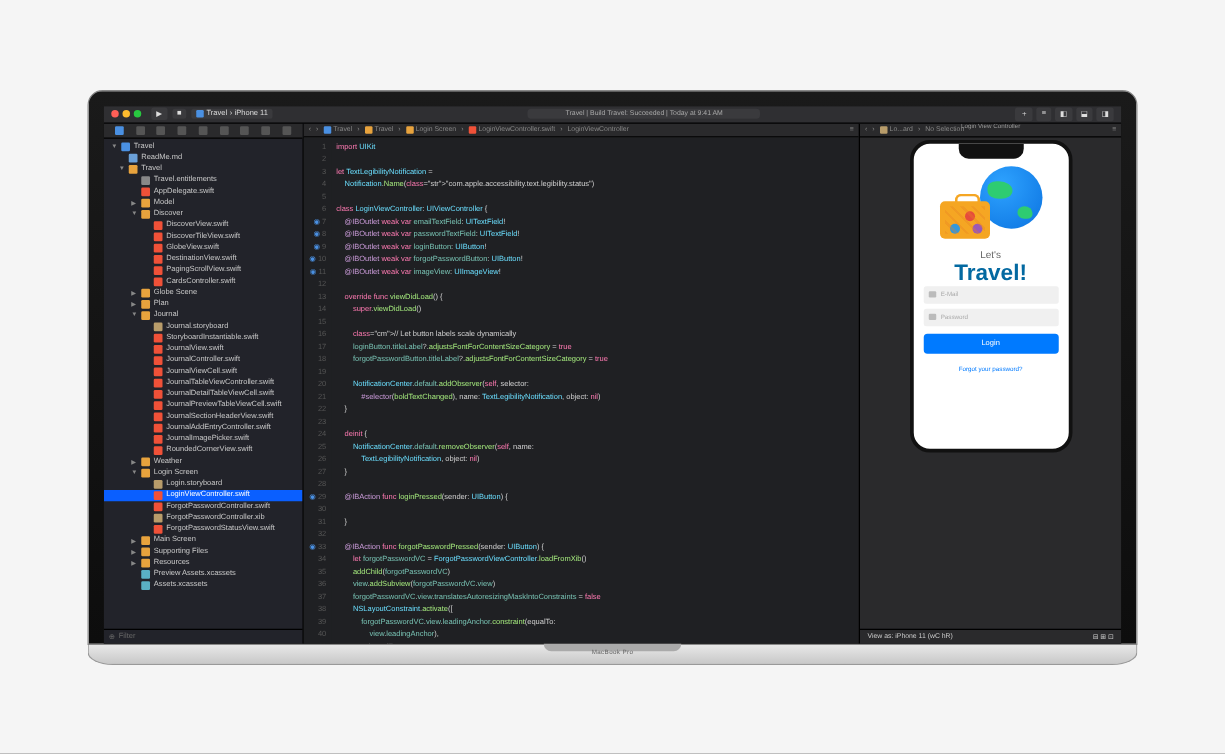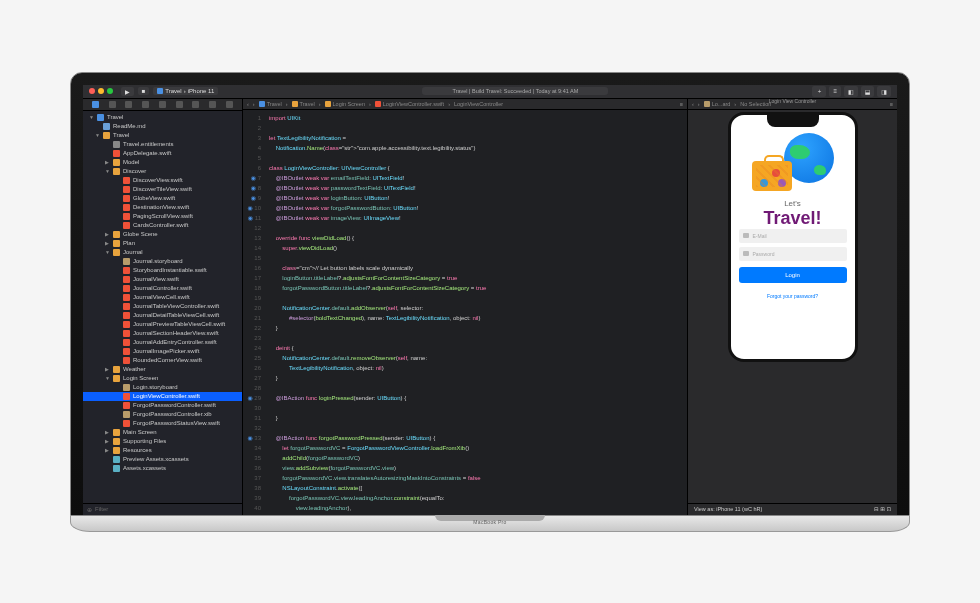--- a/index.html
+++ b/index.html
@@ -70,21 +70,21 @@
 .globe::after { content: ''; position: absolute; width: 12px; height: 10px; background: #2ecc71; border-radius: 50% 60% 40% 50%; bottom: 8px; right: 8px; }
 .plane { position: absolute; top: -2px; right: 0; font-size: 10px; color: #fff; transform: rotate(20deg); }
 .suitcase { position: absolute; left: 4px; bottom: 2px; width: 40px; height: 30px; background: #f5a623; border-radius: 4px; }
 .suitcase::before { content: ''; position: absolute; top: -6px; left: 12px; width: 16px; height: 8px; border: 2px solid #f5a623; border-bottom: none; border-radius: 5px 5px 0 0; }
 .suitcase::after { content: ''; position: absolute; top: 4px; left: 4px; right: 4px; bottom: 4px; background: repeating-linear-gradient(45deg, #e67e22 0 2px, transparent 2px 6px); opacity: .3; }
 .sticker { position: absolute; width: 8px; height: 8px; border-radius: 50%; }
 .sticker.s1 { background: #3498db; bottom: 4px; left: 8px; }
 .sticker.s2 { background: #e74c3c; bottom: 14px; left: 20px; }
 .sticker.s3 { background: #9b59b6; bottom: 4px; left: 26px; }
 .lets { font-size: 8px; color: #666; font-weight: 300; }
-.travel { font-size: 18px; font-weight: 600; color: #701a75; }
+.travel { font-size: 18px; font-weight: 600; color: #0369a1; }
 .field { width: 100%; height: 14px; background: #f0f0f0; border-radius: 2px; margin-bottom: 4px; display: flex; align-items: center; padding: 0 4px; gap: 4px; font-size: 5px; color: #aaa; }
 .field .fi { width: 6px; height: 5px; background: #bbb; border-radius: 1px; }
 .login-btn { width: 100%; height: 16px; background: #007aff; border-radius: 3px; color: #fff; display: flex; align-items: center; justify-content: center; font-size: 6px; margin-top: 2px; }
 .forgot-link { margin-top: 10px; font-size: 5px; color: #007aff; }
 .canvas-status { height: 12px; background: #2a2a2c; border-top: 1px solid #000; font-size: 5.5px; color: #ccc; display: flex; align-items: center; padding: 0 6px; justify-content: space-between; }
 
 
 .hinge { height: 16px; background: linear-gradient(180deg, #e8e8e8, #c8c8c8); border-radius: 0 0 20px 20px/0 0 10px 10px; border: 1px solid #999; border-top: none; position: relative; display: flex; justify-content: center; align-items: flex-start; }
 .hinge-notch { width: 110px; height: 6px; background: #aaa; border-radius: 0 0 6px 6px; margin-top: -1px; }
 .brand { position: absolute; top: 3px; font-size: 5px; color: #666; letter-spacing: .3px; }

